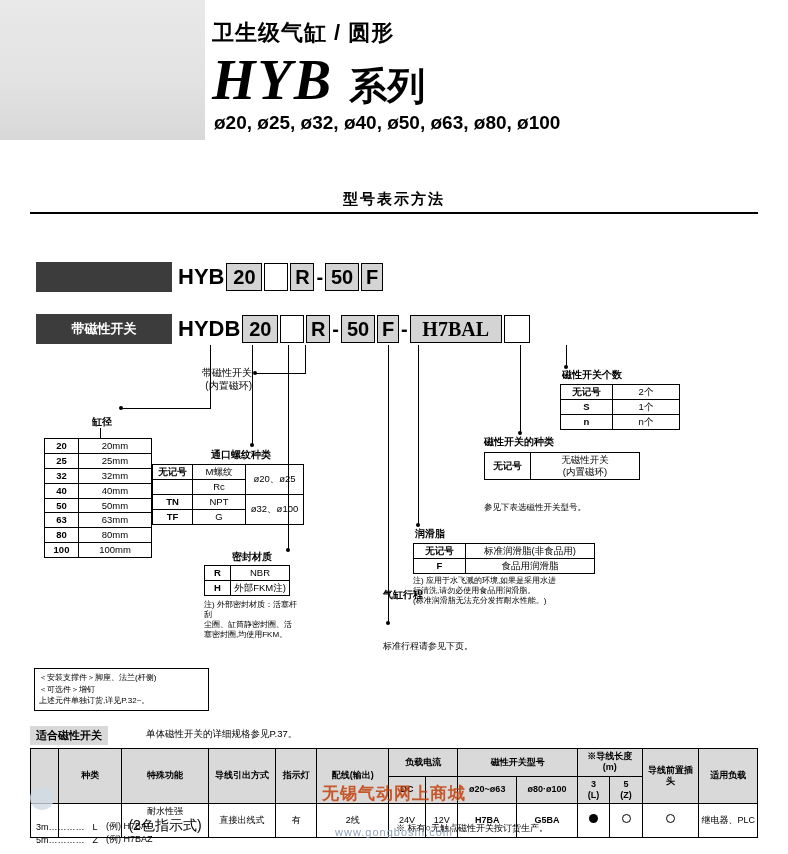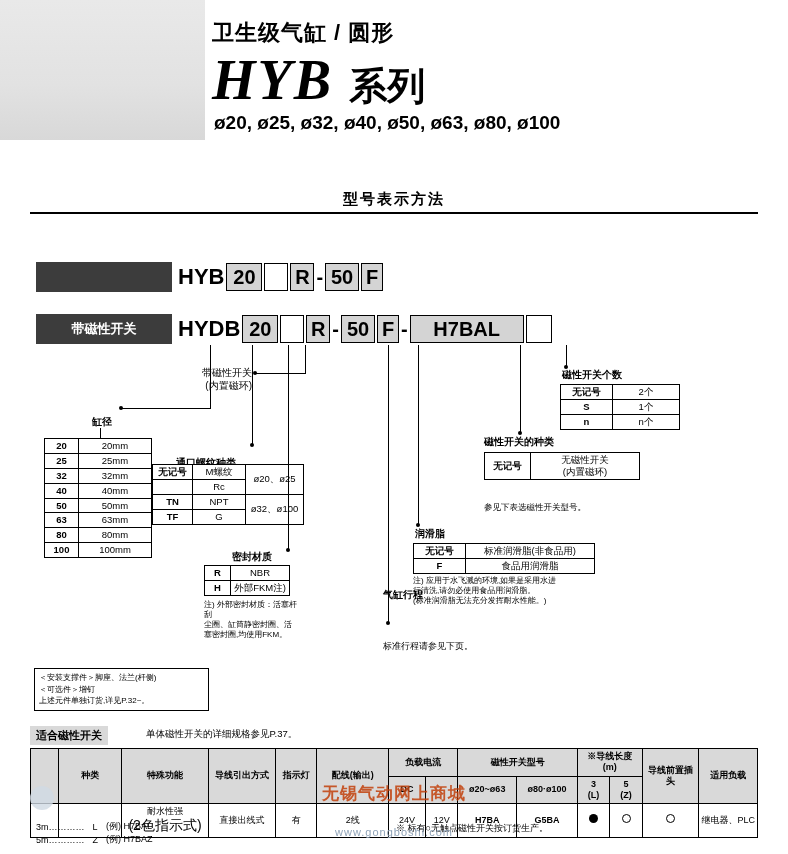--- a/index.html
+++ b/index.html
@@ -136,21 +136,21 @@
 </div>
 <div style="position:absolute; left:178px; top:313px; height:32px; display:flex; align-items:center; gap:2px;">
   <span class="code-txt">HYDB</span>
   <span class="box" style="width:36px;height:28px;">20</span>
   <span class="box boxw" style="width:24px;height:28px;"></span>
   <span class="box" style="width:24px;height:28px;">R</span>
   <span class="dash">-</span>
   <span class="box" style="width:34px;height:28px;">50</span>
   <span class="box" style="width:22px;height:28px;">F</span>
   <span class="dash">-</span>
-  <span class="box" style="width:114px;height:28px;">H7BAL</span>
+  <span class="box" style="width:92px;height:28px;font-family:Liberation Serif, serif;">H7BAL</span>
   <span class="box boxw" style="width:26px;height:28px;"></span>
 </div>
 
 <div class="leader" style="left:305px; top:345px; width:1px; height:28px;"></div>
 <div class="leader" style="left:256px; top:373px; width:50px; height:1px;"></div>
 <div class="dot" style="left:253px; top:371px;"></div>
 <div class="lbl" style="position:absolute; left:148px; top:366px; width:104px; text-align:right; white-space:pre-line;">带磁性开关
 (内置磁环)</div>
 
 <div class="leader" style="left:210px; top:345px; width:1px; height:63px;"></div>
@@ -191,21 +191,21 @@
       </tr>
       <tr>
         <td class="gray" style="width: 34px;">100</td>
         <td>100mm</td>
       </tr>
     </tbody>
 </table>
 
 <div class="leader" style="left:252px; top:345px; width:1px; height:100px;"></div>
 <div class="dot" style="left:250px; top:443px;"></div>
-<div class="lbl" style="position:absolute; left:176px; top:448px; width:150px; font-weight:bold;margin-top:8px;">通口螺纹种类</div>
+<div class="lbl" style="position:absolute; left:166px; top:448px; width:150px; text-align:center; font-weight:bold;">通口螺纹种类</div>
 <table class="tbl" id="port-table" style="position:absolute; left:152px; top:464px; width:152px;">
   <tbody>
       <tr>
         <td class="gray" style="width: 40px;">无记号</td>
         <td>M螺纹</td>
         <td rowspan="2" style="width: 58px;">ø20、ø25</td>
       </tr>
       <tr>
         <td class="gray"></td>
         <td>Rc</td>

